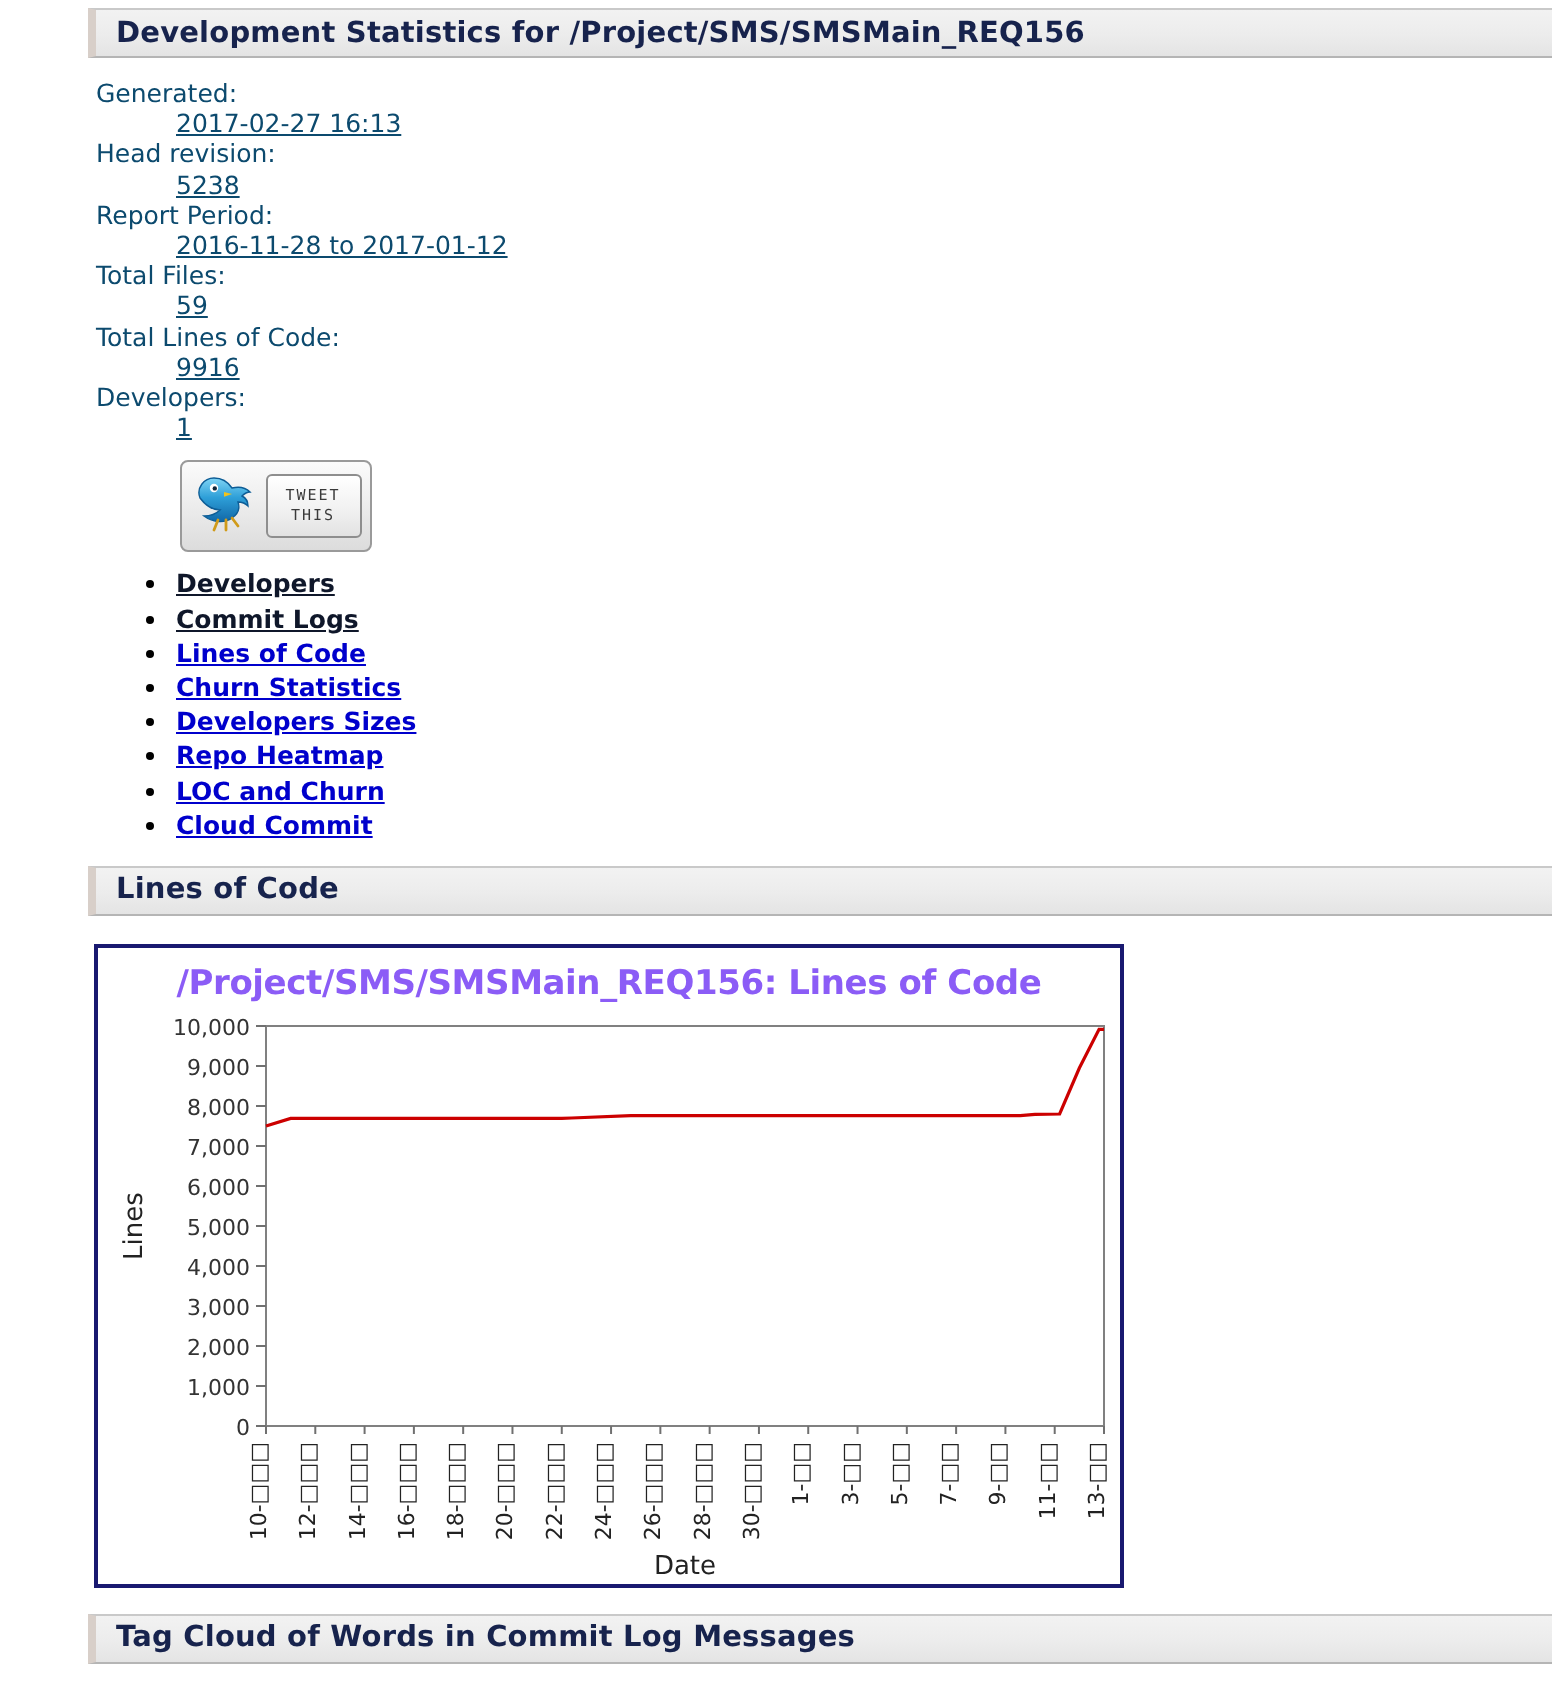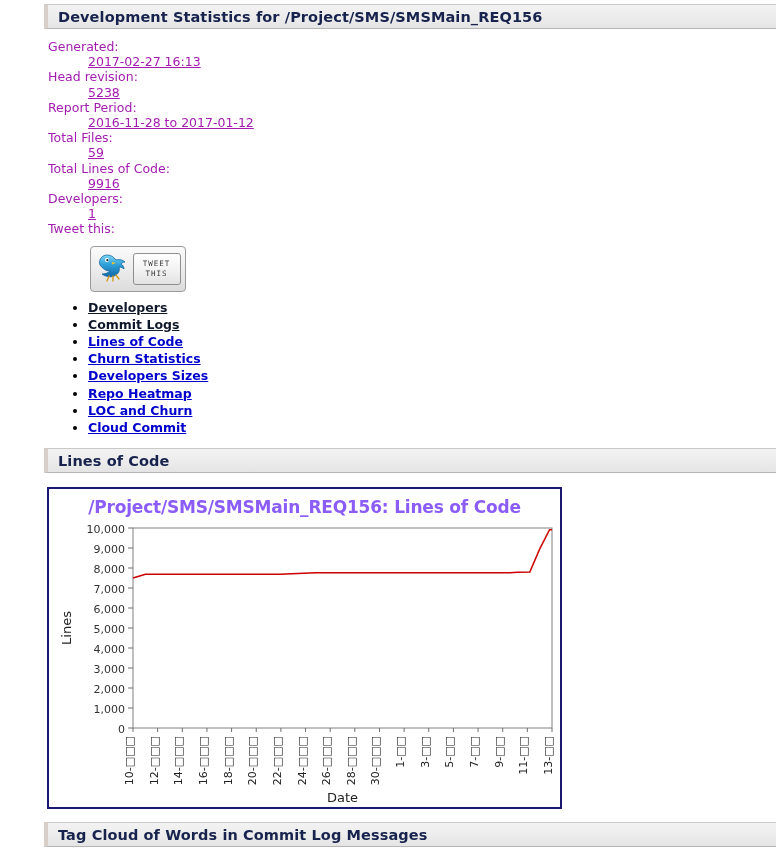--- a/index.html
+++ b/index.html
@@ -36,21 +36,21 @@
     letter-spacing: 0.1px;
     white-space: nowrap;
   }
   #page-header-bar { margin-top: 4px; }
 
   
   .summary {
     padding: 10px 0 0 48px;
     font-size: 12.5px;
     line-height: 15.2px;
-    color: #a21caf;
+    color: #0c4a6e;
   }
   .summary .lbl { display: block; }
   .summary .val { display: block; padding-left: 40px; text-decoration: underline; }
 
   
   .tweet-wrap { padding: 9px 0 0 90px; }
   .tweet-btn {
     width: 96px;
     height: 46px;
     border: 1px solid #9a9a9a;
@@ -141,21 +141,20 @@
   <span class="lbl">Head revision:</span>
   <span class="val">5238</span>
   <span class="lbl">Report Period:</span>
   <span class="val">2016-11-28 to 2017-01-12</span>
   <span class="lbl">Total Files:</span>
   <span class="val">59</span>
   <span class="lbl">Total Lines of Code:</span>
   <span class="val">9916</span>
   <span class="lbl">Developers:</span>
   <span class="val">1</span>
-  <span class="lbl">Tweet this:</span>
 </div>
 
 <div class="tweet-wrap">
   <div class="tweet-btn">
     <span>
       <svg width="34" height="32" viewBox="0 0 34 32" xmlns="http://www.w3.org/2000/svg">
         <defs>
           <linearGradient id="bird" x1="0" y1="0" x2="0" y2="1">
             <stop offset="0%" stop-color="#7fd4f5"></stop>
             <stop offset="45%" stop-color="#2e9fd8"></stop>

